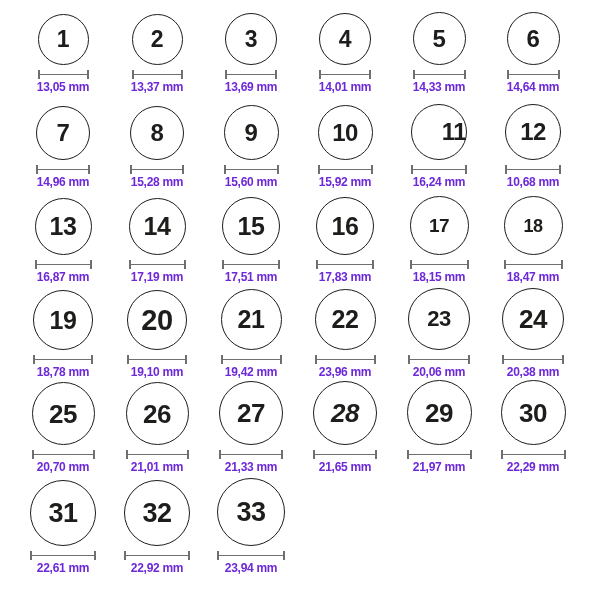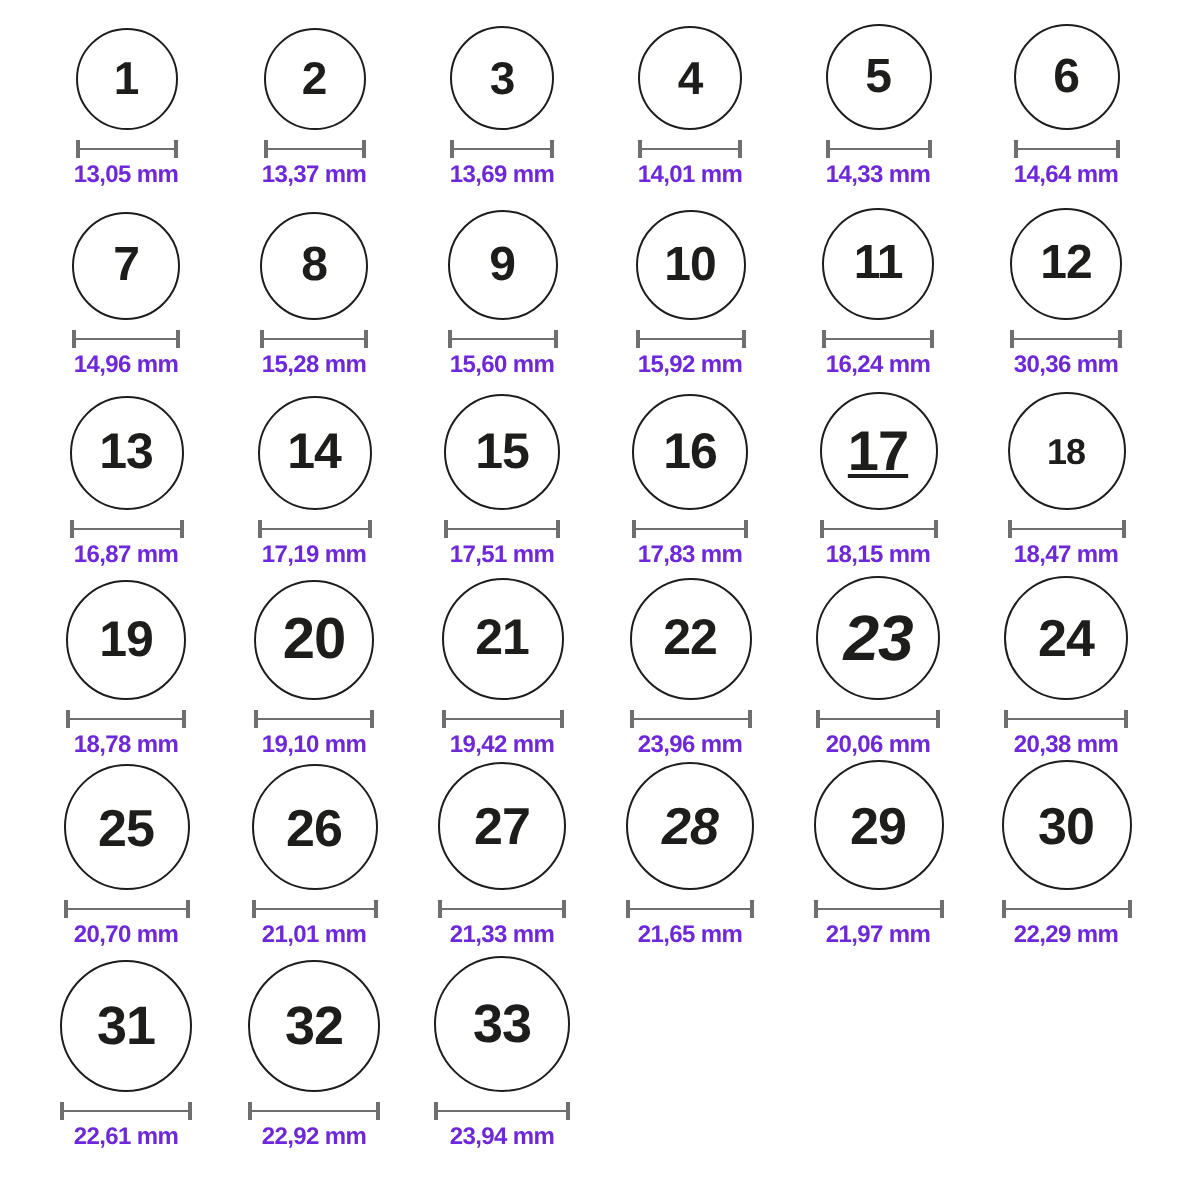--- a/index.html
+++ b/index.html
@@ -186,37 +186,37 @@
     <div class="circle" style="width: 55px; height: 55px;">
       <span class="size-num" style="font-size: 24px;">10</span>
     </div>
     <div class="ruler" style="width: 55px;">
       <div class="ruler-line"></div>
     </div>
     <div class="mm-label">15,92 mm</div>
   </div>
 
   <div class="cell">
-    <div class="circle" style="width: 56px; height: 56px;">
+    <div class="circle" style="width: 56px; height: 56px; justify-content: flex-end;">
       <span class="size-num" style="font-size: 24px;">11</span>
     </div>
     <div class="ruler" style="width: 56px;">
       <div class="ruler-line"></div>
     </div>
     <div class="mm-label">16,24 mm</div>
   </div>
 
   <div class="cell">
     <div class="circle" style="width: 56px; height: 56px;">
       <span class="size-num" style="font-size: 24px;">12</span>
     </div>
     <div class="ruler" style="width: 56px;">
       <div class="ruler-line"></div>
     </div>
-    <div class="mm-label">30,36 mm</div>
+    <div class="mm-label">10,68 mm</div>
   </div>
 </div>
       <div class="row">
   <div class="cell">
     <div class="circle" style="width: 57px; height: 57px;">
       <span class="size-num" style="font-size: 25px;">13</span>
     </div>
     <div class="ruler" style="width: 57px;">
       <div class="ruler-line"></div>
     </div>
@@ -248,21 +248,21 @@
       <span class="size-num" style="font-size: 25px;">16</span>
     </div>
     <div class="ruler" style="width: 58px;">
       <div class="ruler-line"></div>
     </div>
     <div class="mm-label">17,83 mm</div>
   </div>
 
   <div class="cell">
     <div class="circle" style="width: 59px; height: 59px;">
-      <span class="size-num" style="font-size: 28px; text-decoration: underline;">17</span>
+      <span class="size-num" style="font-size: 19px;">17</span>
     </div>
     <div class="ruler" style="width: 59px;">
       <div class="ruler-line"></div>
     </div>
     <div class="mm-label">18,15 mm</div>
   </div>
 
   <div class="cell">
     <div class="circle" style="width: 59px; height: 59px;">
       <span class="size-num" style="font-size: 18px;">18</span>
@@ -309,21 +309,21 @@
       <span class="size-num" style="font-size: 25px;">22</span>
     </div>
     <div class="ruler" style="width: 61px;">
       <div class="ruler-line"></div>
     </div>
     <div class="mm-label">23,96 mm</div>
   </div>
 
   <div class="cell">
     <div class="circle" style="width: 62px; height: 62px;">
-      <span class="size-num" style="font-size: 32px; font-style: italic;">23</span>
+      <span class="size-num" style="font-size: 22px;">23</span>
     </div>
     <div class="ruler" style="width: 62px;">
       <div class="ruler-line"></div>
     </div>
     <div class="mm-label">20,06 mm</div>
   </div>
 
   <div class="cell">
     <div class="circle" style="width: 62px; height: 62px; text-align: right;">
       <span class="size-num" style="font-size: 26px;">24</span>

